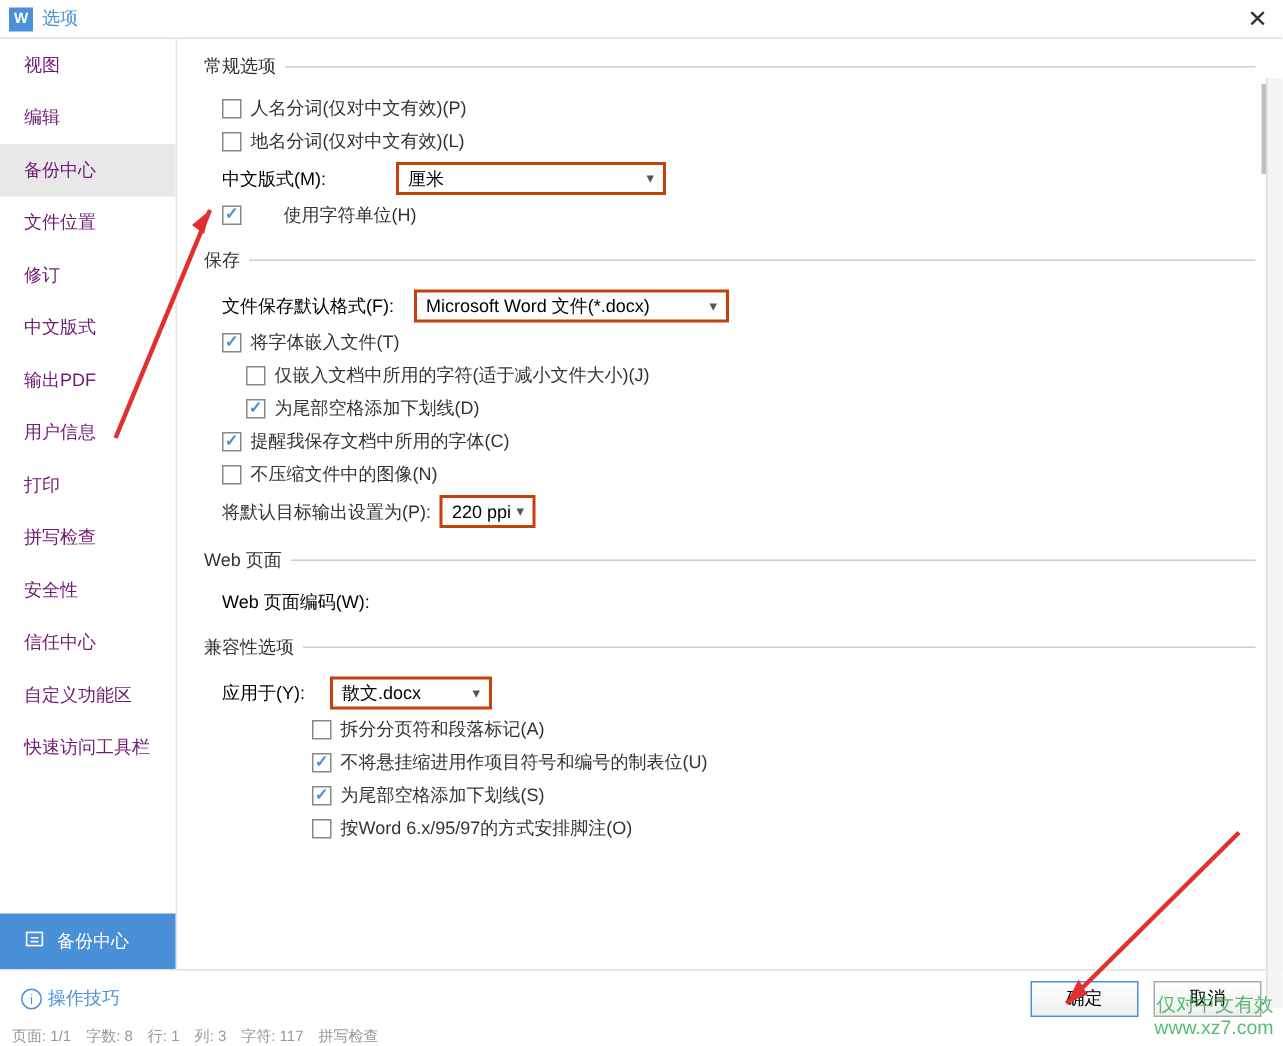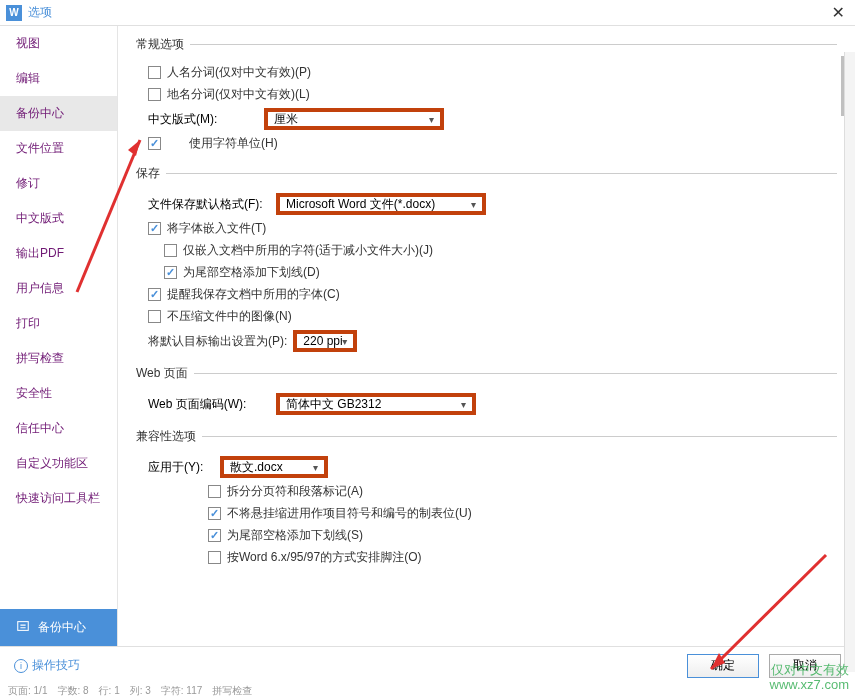--- a/index.html
+++ b/index.html
@@ -17,21 +17,21 @@
 .content { flex: 1; padding: 10px 18px 10px 18px; overflow-y: auto; position: relative; }
 .scrollbar { position: absolute; right: 2px; top: 30px; width: 12px; height: 60px; background: #c0c0c0; border-radius: 0; }
 fieldset { border: none; border-top: 1px solid #ccc; margin-bottom: 8px; padding-top: 6px; }
 legend { font-size: 12px; color: #333; padding-right: 6px; }
 .row { display: flex; align-items: center; margin: 5px 0 5px 12px; gap: 6px; }
 .row.indent { margin-left: 28px; }
 .row.indent2 { margin-left: 72px; }
 .cb { width: 13px; height: 13px; border: 1px solid #888; display: inline-flex; align-items: center; justify-content: center; cursor: pointer; flex-shrink: 0; }
 .cb.checked::after { content: "✓"; color: #4a90d9; font-size: 11px; line-height: 1; font-weight: bold; }
 .label { font-size: 12px; color: #333; }
-.sel { height: 22px; border: 4px solid #c2410c; background: #fff; display: inline-flex; align-items: center; padding: 0 6px; font-size: 12px; cursor: pointer; position: relative; }
+.sel { height: 22px; border: 2px solid #c2410c; background: #fff; display: inline-flex; align-items: center; padding: 0 6px; font-size: 12px; cursor: pointer; position: relative; }
 .sel::after { content: "▾"; position: absolute; right: 6px; color: #555; font-size: 10px; }
 .sel.w1 { width: 180px; }
 .sel.w2 { width: 210px; }
 .sel.w3 { width: 64px; }
 .sel.w4 { width: 200px; }
 .sel.w5 { width: 108px; }
 .field-label { width: 110px; text-align: left; font-size: 12px; }
 .field-label.w2 { width: 122px; }
 .footer { height: 38px; display: flex; align-items: center; padding: 0 14px; gap: 20px; border-top: 1px solid #e0e0e0; }
 .tips { color: #4a90d9; font-size: 12px; display: flex; align-items: center; gap: 4px; cursor: pointer; }
@@ -134,21 +134,20 @@
       <div class="row">
           <span class="label">将默认目标输出设置为(P):</span>
           <span class="sel w3">220 ppi</span>
         </div>
     </fieldset>
 
     <fieldset>
       <legend>Web 页面</legend>
       <div class="row">
           <span class="field-label w2">Web 页面编码(W):</span>
-          <span class="sel w4">简体中文 GB2312</span>
         </div>
     </fieldset>
 
     <fieldset>
       <legend>兼容性选项</legend>
       <div class="row">
           <span class="field-label" style="width:66px">应用于(Y):</span>
           <span class="sel w5">散文.docx</span>
         </div>
       <div class="row indent2">

